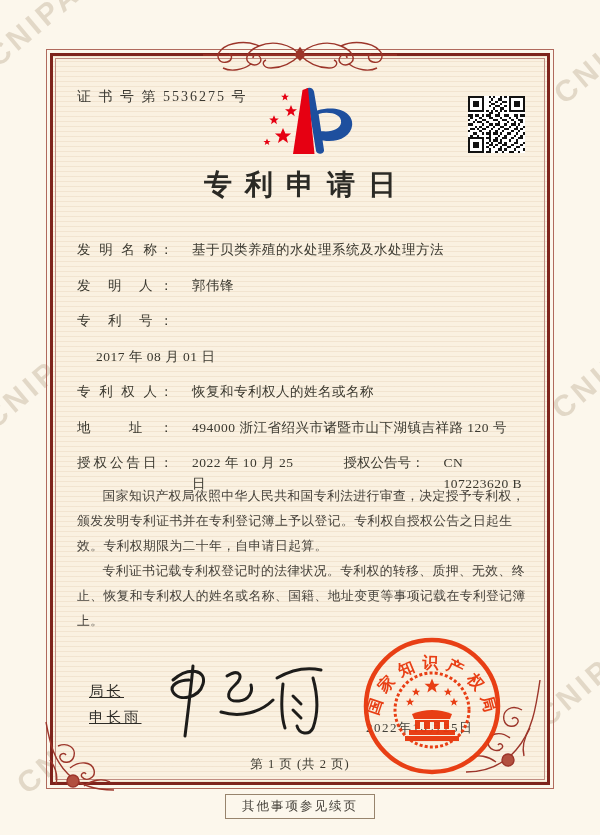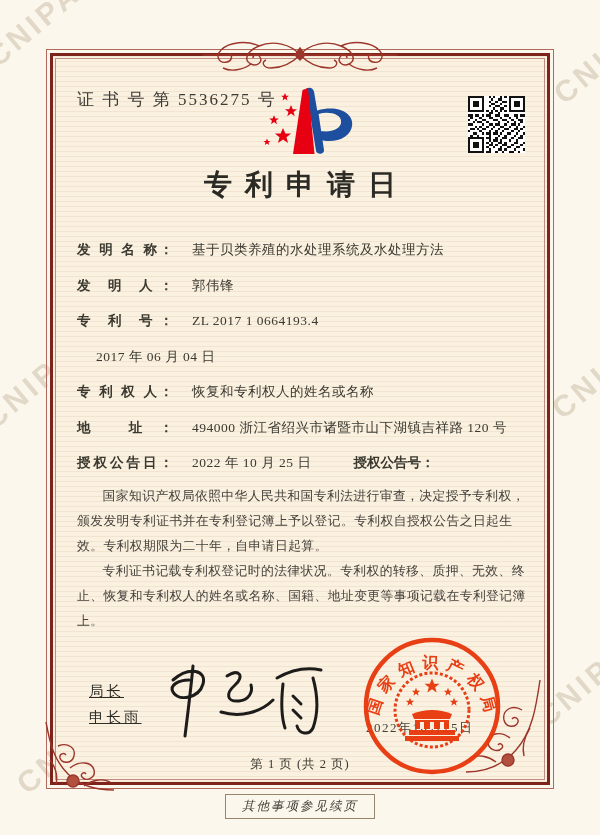--- a/index.html
+++ b/index.html
@@ -27,35 +27,35 @@
       repeating-linear-gradient(0deg,
         rgba(199,160,118,0.16) 0px, rgba(199,160,118,0.16) 1px,
         rgba(255,252,244,0) 1px, rgba(255,252,244,0) 5px),
       #faf1e1;
     z-index:2;
   }
   .frame::before{content:"";position:absolute;inset:2px;border:1px solid #c08d82;pointer-events:none;}
   .frame::after{content:"";position:absolute;inset:-7px;border:1px solid #b06a5d;pointer-events:none;}
   .ornament{position:absolute;z-index:3;pointer-events:none;}
   
-  .cert-no{position:absolute;left:24px;top:32px;font-size:17px;letter-spacing:2px;color:#3c3a33;}
+  .cert-no{position:absolute;left:24px;top:32px;font-size:14px;letter-spacing:2px;color:#3c3a33;}
   .logo{position:absolute;left:193px;top:28px;width:112px;height:74px;}
   .qr{position:absolute;left:415px;top:40px;width:57px;height:57px;}
   .title{
     position:absolute;left:0;top:110px;width:100%;
     text-align:center;font-size:28px;font-weight:bold;
     letter-spacing:13px;text-indent:13px;color:#2b2a25;
   }
   
   .fields{position:absolute;left:24px;top:183px;width:452px;font-size:13.5px;}
   .frow{display:flex;align-items:flex-start;margin-bottom:14.5px;line-height:21px;}
   .flabel{
     display:inline-block;width:96px;flex:0 0 96px;
     text-align:justify;text-align-last:justify;
-    color:#3a382f;white-space:pre-wrap;font-weight:bold;
+    color:#3a382f;white-space:pre-wrap;
   }
   .fvalue{margin-left:19px;color:#3a382f;letter-spacing:0.5px;}
   .fpair2{display:flex;margin-left:42px;}
   
   .bodytext{
     position:absolute;left:24px;top:428px;width:456px;
     font-size:12.8px;line-height:1.95;color:#45413a;
     letter-spacing:0.4px;
   }
   .bodytext p{margin:0;text-indent:2em;}
@@ -70,21 +70,21 @@
   
   .seal-date{
     position:absolute;left:366px;top:719px;z-index:4;
     font-size:13px;letter-spacing:1.5px;color:#44423b;
   }
   .seal{position:absolute;left:357px;top:630px;width:150px;height:152px;z-index:5;opacity:0.96;}
   
   .note-box{
     position:absolute;left:50%;top:794px;transform:translateX(-50%);
     border:1px solid #97846d;padding:3px 16px;
-    font-size:12.5px;font-style:italic;letter-spacing:2px;color:#45413a;z-index:2;
+    font-size:12.5px;letter-spacing:2px;color:#45413a;z-index:2;
     background:#fcf7ec;
   }
 </style>
 </head>
 <body>
 
 <div class="page">
 
   <span class="wm" style="left:-22px;top:8px;">CNIPA</span>
   <span class="wm" style="left:210px;top:90px;">CNIPA</span>
@@ -180,38 +180,38 @@
       <div class="frow">
         <span class="flabel">发 明 名 称：</span>
         <span class="fvalue">基于贝类养殖的水处理系统及水处理方法</span>
       </div>
       <div class="frow">
         <span class="flabel">发 明 人：</span>
         <span class="fvalue">郭伟锋</span>
       </div>
       <div class="frow">
         <span class="flabel">专 利 号：</span>
-        <span class="fvalue">ZL 2017 1 0664193.4</span>
-      </div>
-      <div class="frow">
-        <span class="fvalue">2017 年 06 月 04 日</span>
+      </div>
+      <div class="frow">
+        <span class="fvalue">2017 年 08 月 01 日</span>
       </div>
       <div class="frow">
         <span class="flabel">专 利 权 人：</span>
         <span class="fvalue">恢复和专利权人的姓名或名称</span>
       </div>
       <div class="frow">
         <span class="flabel">地 址：</span>
         <span class="fvalue">494000 浙江省绍兴市诸暨市山下湖镇吉祥路 120 号</span>
       </div>
       <div class="frow">
         <span class="flabel">授权公告日：</span>
         <span class="fvalue">2022 年 10 月 25 日</span>
         <span class="fpair2">
           <span class="flabel" style="width:auto;flex:0 0 auto;">授权公告号：</span>
+          <span class="fvalue">CN 107223620 B</span>
         </span>
       </div>
     </div>
 
     <div class="bodytext">
       <p>国家知识产权局依照中华人民共和国专利法进行审查，决定授予专利权，颁发发明专利证书并在专利登记簿上予以登记。专利权自授权公告之日起生效。专利权期限为二十年，自申请日起算。</p>
       <p>专利证书记载专利权登记时的法律状况。专利权的转移、质押、无效、终止、恢复和专利权人的姓名或名称、国籍、地址变更等事项记载在专利登记簿上。</p>
     </div>
 
     <div class="director">

